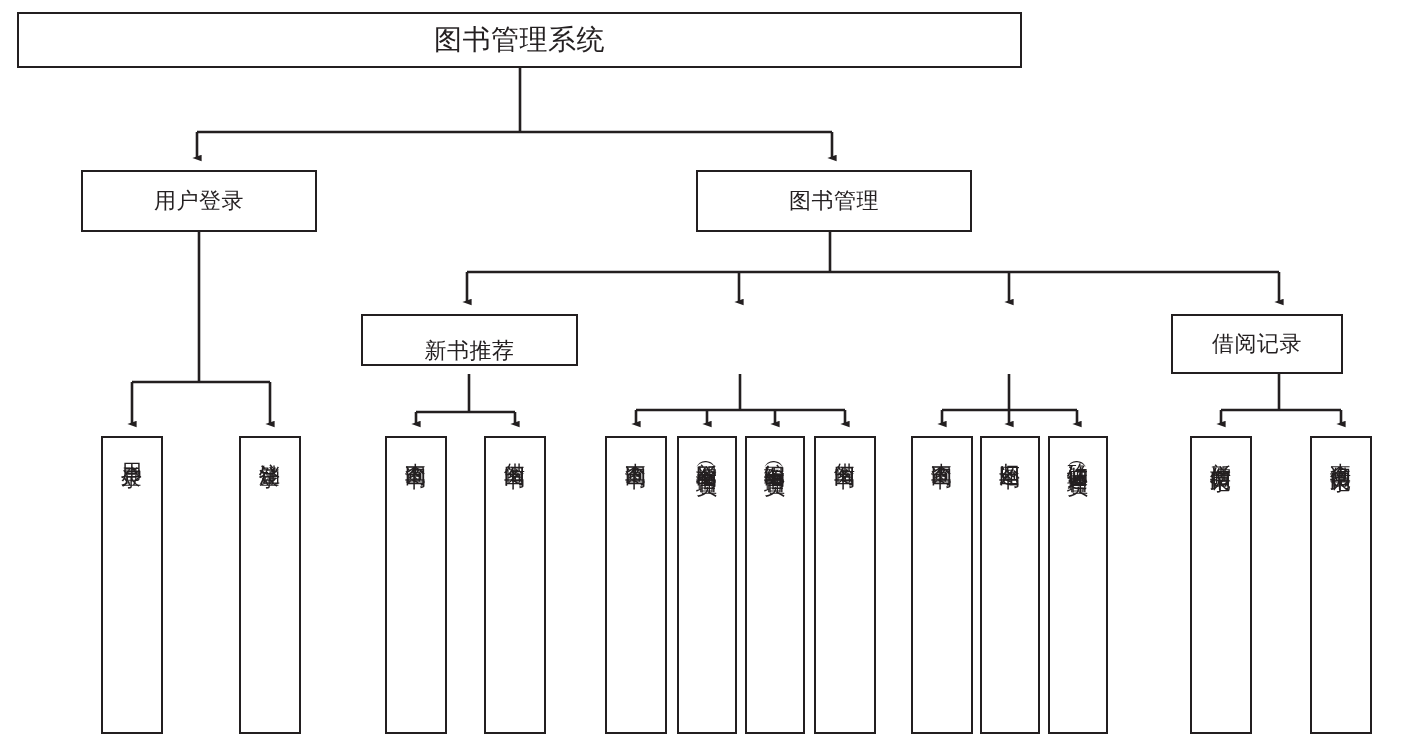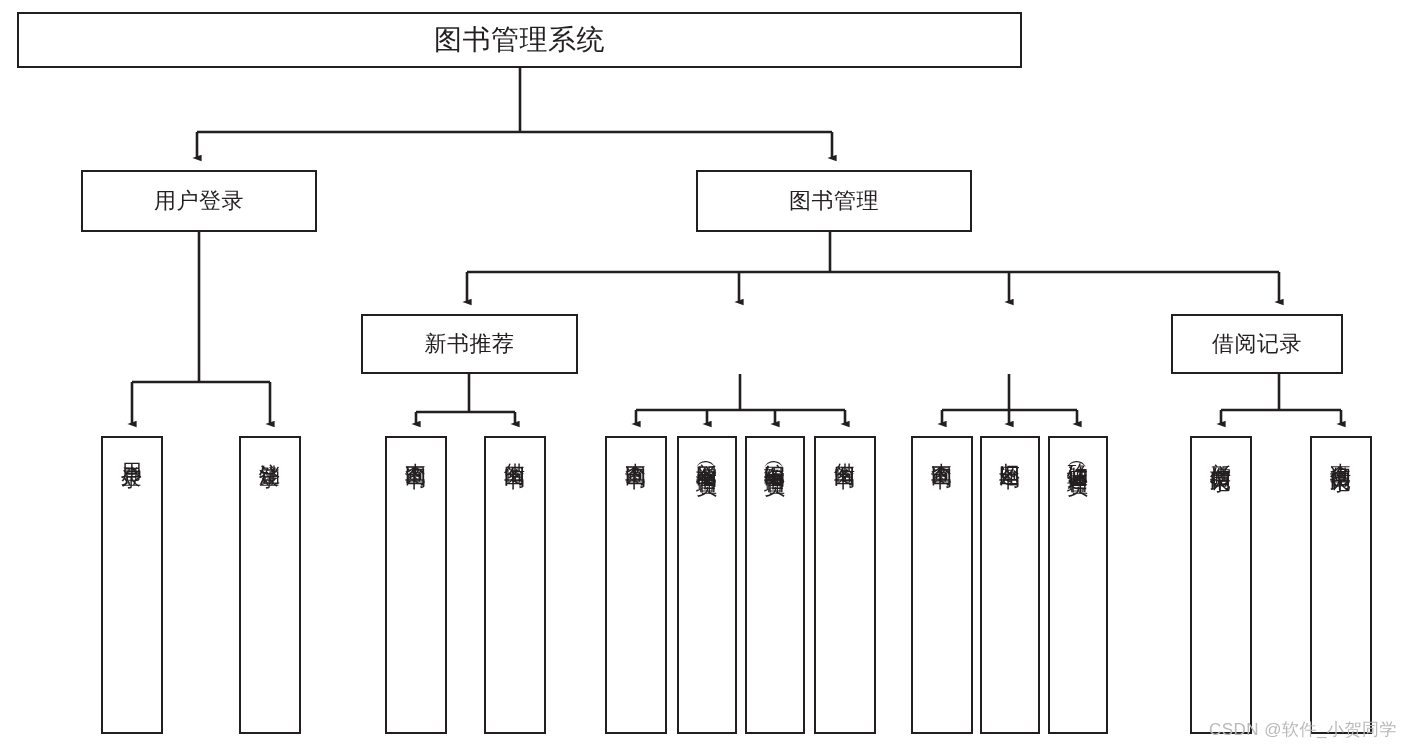--- a/index.html
+++ b/index.html
@@ -133,21 +133,21 @@
     <span class="lbl">图书管理系统</span>
   </div>
 
   <div class="node h" style="left:81px; top:170px; width:236px; height:62px;">
     <span class="lbl">用户登录</span>
   </div>
   <div class="node h" style="left:696px; top:170px; width:276px; height:62px;">
     <span class="lbl">图书管理</span>
   </div>
 
-  <div class="node h" style="left:361px; top:314px; width:217px; height:60px;">
+  <div class="node h" style="left:361px; top:314px; width:217px; height:52px;align-items:flex-end;">
     <span class="lbl">新书推荐</span>
   </div>
   <div class="node h" style="left:1171px; top:314px; width:172px; height:60px;">
     <span class="lbl">借阅记录</span>
   </div>
 
   <div class="node v" style="left:101px; top:436px; width:62px; height:298px;">
     <span class="lbl">用户登录</span>
   </div>
   <div class="node v" style="left:239px; top:436px; width:62px; height:298px;">
@@ -184,15 +184,14 @@
     <span class="lbl">确认归还（管理员）</span>
   </div>
 
   <div class="node v" style="left:1190px; top:436px; width:62px; height:298px;">
     <span class="lbl">新增借阅记录</span>
   </div>
   <div class="node v" style="left:1310px; top:436px; width:62px; height:298px;">
     <span class="lbl">查询借阅记录</span>
   </div>
 
-  <div class="watermark">CSDN @软件_小贺同学</div>
 
 </div>
 
 </body></html>

